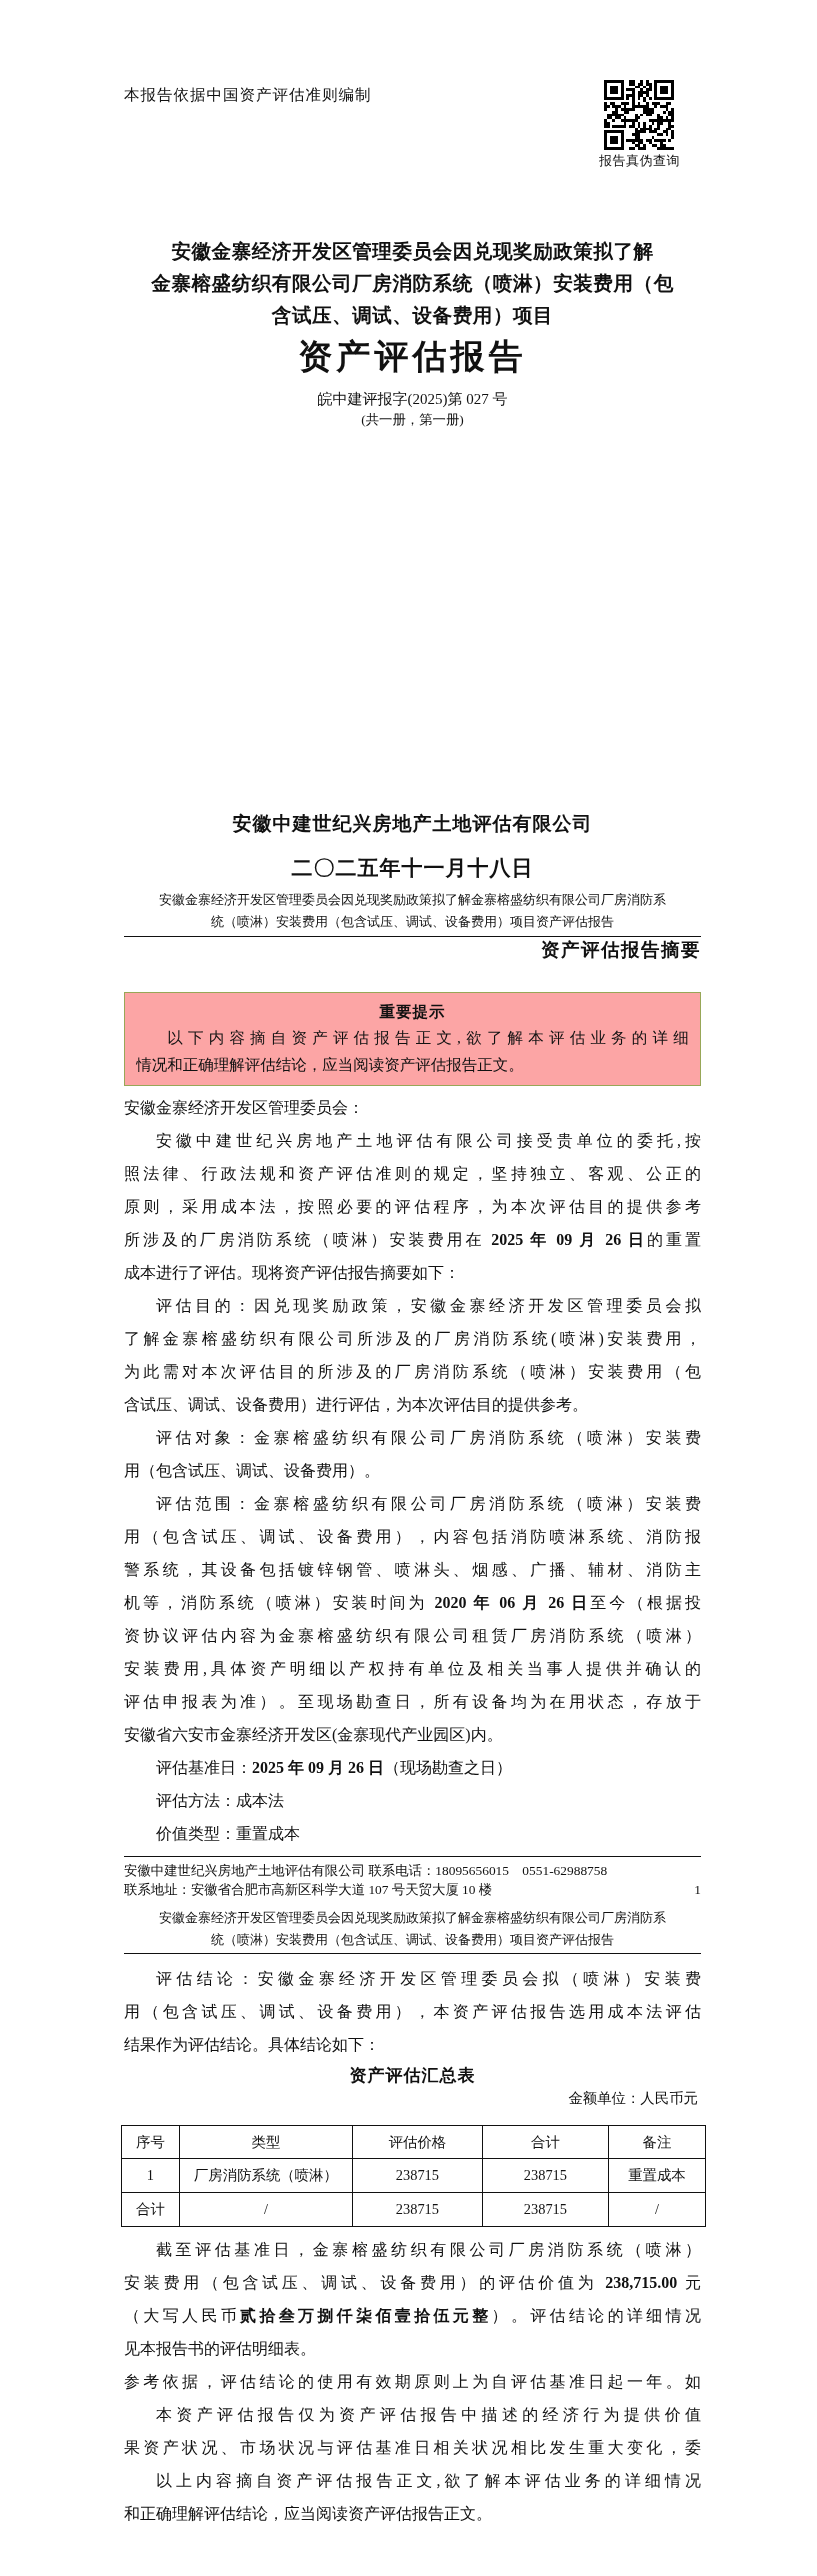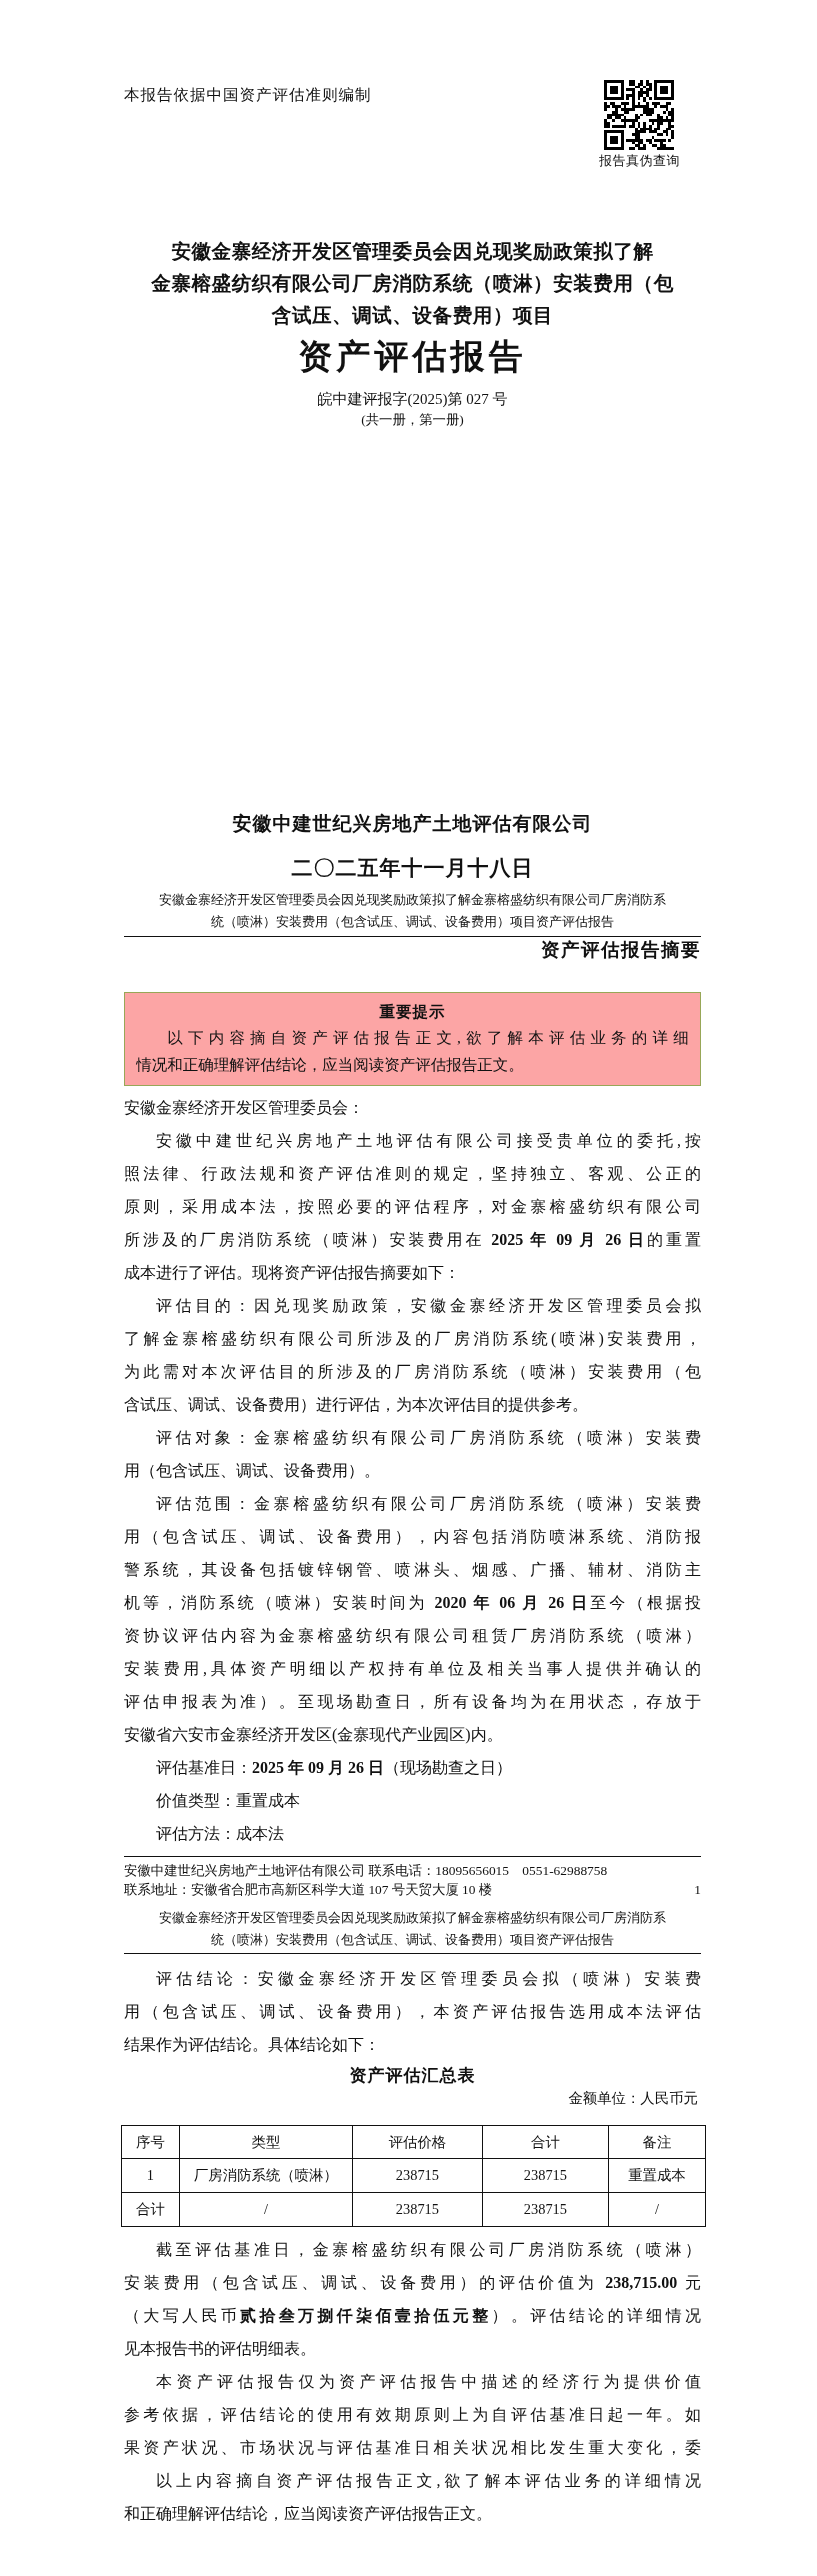--- a/index.html
+++ b/index.html
@@ -457,21 +457,21 @@
           <div class="ln first"><span>以下内容摘自资产评估报告正文,欲了解本评估业务的详细</span></div>
           <div class="ln last"><span>情况和正确理解评估结论，应当阅读资产评估报告正文。</span></div>
         </div>
     </div>
 
     <div class="salutation">安徽金寨经济开发区管理委员会：</div>
 
     <div class="para">
         <div class="ln first"><span>安徽中建世纪兴房地产土地评估有限公司接受贵单位的委托,按</span></div>
         <div class="ln"><span>照法律、行政法规和资产评估准则的规定，坚持独立、客观、公正的</span></div>
-        <div class="ln"><span>原则，采用成本法，按照必要的评估程序，对金寨榕盛纺织有限公司</span></div>
+        <div class="ln"><span>原则，采用成本法，按照必要的评估程序，为本次评估目的提供参考</span></div>
         <div class="ln"><span>所涉及的厂房消防系统（喷淋）安装费用在 </span><span class="b">2025 年 09 月 26 日</span><span>的重置</span></div>
         <div class="ln last"><span>成本进行了评估。现将资产评估报告摘要如下：</span></div>
       </div>
     <div class="para">
         <div class="ln first"><span>评估目的：因兑现奖励政策，安徽金寨经济开发区管理委员会拟</span></div>
         <div class="ln"><span>了解金寨榕盛纺织有限公司所涉及的厂房消防系统(喷淋)安装费用，</span></div>
         <div class="ln"><span>为此需对本次评估目的所涉及的厂房消防系统（喷淋）安装费用（包</span></div>
         <div class="ln last"><span>含试压、调试、设备费用）进行评估，为本次评估目的提供参考。</span></div>
       </div>
     <div class="para">
@@ -485,24 +485,24 @@
         <div class="ln"><span>机等，消防系统（喷淋）安装时间为 </span><span class="b">2020 年 06 月 26 日</span><span>至今（根据投</span></div>
         <div class="ln"><span>资协议评估内容为金寨榕盛纺织有限公司租赁厂房消防系统（喷淋）</span></div>
         <div class="ln"><span>安装费用,具体资产明细以产权持有单位及相关当事人提供并确认的</span></div>
         <div class="ln"><span>评估申报表为准）。至现场勘查日，所有设备均为在用状态，存放于</span></div>
         <div class="ln last"><span>安徽省六安市金寨经济开发区(金寨现代产业园区)内。</span></div>
       </div>
     <div class="para">
         <div class="ln first last"><span>评估基准日：</span><span class="b">2025 年 09 月 26 日</span><span>（现场勘查之日）</span></div>
       </div>
     <div class="para">
+        <div class="ln first last"><span>评估方法：成本法</span></div>
+      </div>
+    <div class="para">
         <div class="ln first last"><span>价值类型：重置成本</span></div>
-      </div>
-    <div class="para">
-        <div class="ln first last"><span>评估方法：成本法</span></div>
       </div>
 
     <div class="page-footer">
       <div class="f-line">安徽中建世纪兴房地产土地评估有限公司 联系电话：18095656015　0551-62988758</div>
       <div class="f-row">
         <span>联系地址：安徽省合肥市高新区科学大道 107 号天贸大厦 10 楼</span>
         <span>1</span>
       </div>
     </div>
 
@@ -553,22 +553,22 @@
     </tbody>
       </table>
 
     <div class="para" style="margin-top:6.2px;">
         <div class="ln first"><span>截至评估基准日，金寨榕盛纺织有限公司厂房消防系统（喷淋）</span></div>
         <div class="ln"><span>安装费用（包含试压、调试、设备费用）的评估价值为 </span><span class="b">238,715.00</span><span> 元</span></div>
         <div class="ln"><span>（大写人民币</span><span class="b">贰拾叁万捌仟柒佰壹拾伍元整</span><span>）。评估结论的详细情况</span></div>
         <div class="ln last"><span>见本报告书的评估明细表。</span></div>
       </div>
     <div class="para">
+        <div class="ln"><span>参考依据，评估结论的使用有效期原则上为自评估基准日起一年。如</span></div>
         <div class="ln first"><span>本资产评估报告仅为资产评估报告中描述的经济行为提供价值</span></div>
-        <div class="ln"><span>参考依据，评估结论的使用有效期原则上为自评估基准日起一年。如</span></div>
         <div class="ln"><span>果资产状况、市场状况与评估基准日相关状况相比发生重大变化，委</span></div>
       </div>
     <div class="para">
         <div class="ln first"><span>以上内容摘自资产评估报告正文,欲了解本评估业务的详细情况</span></div>
         <div class="ln last"><span>和正确理解评估结论，应当阅读资产评估报告正文。</span></div>
       </div>
   </div>
 
 </div>
 

